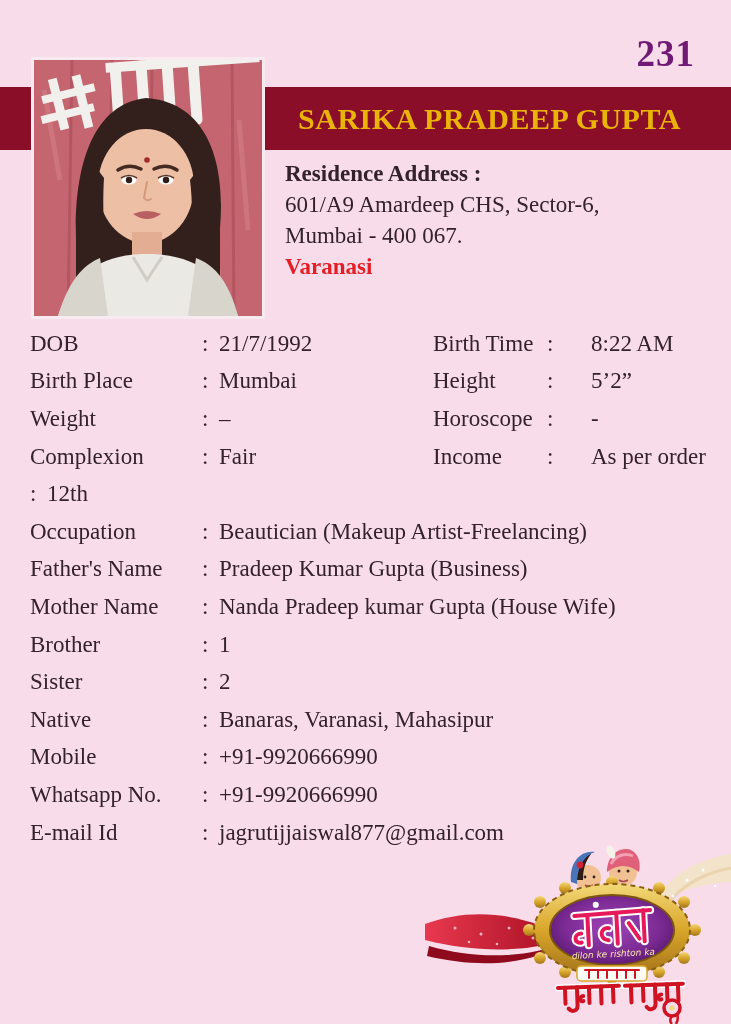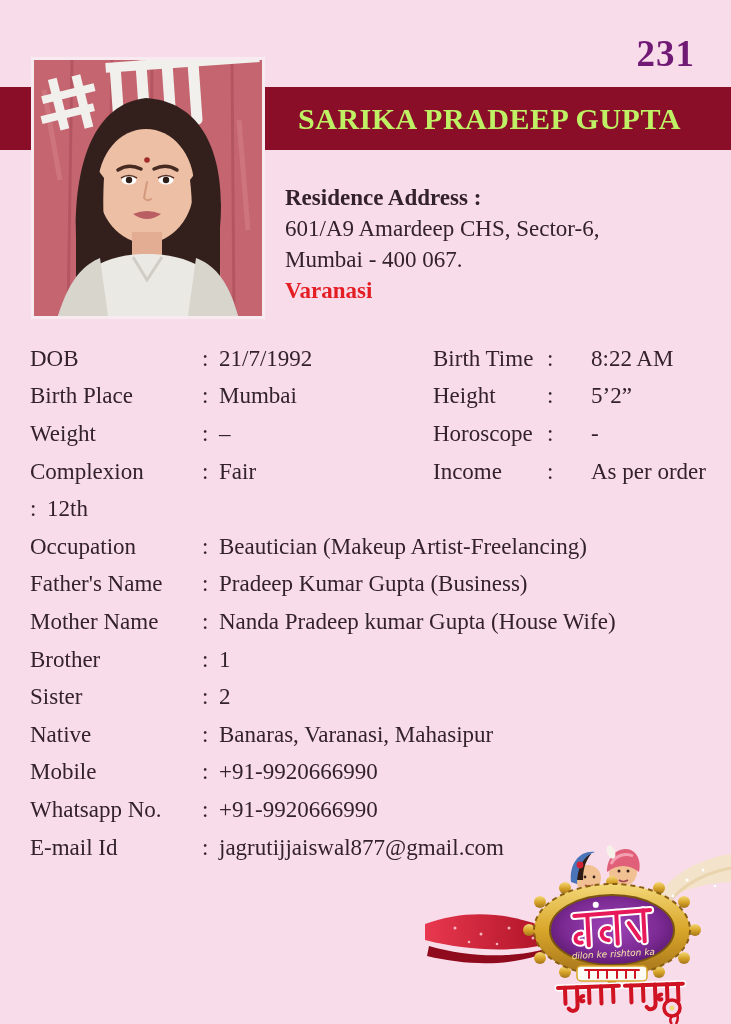--- a/index.html
+++ b/index.html
@@ -17,39 +17,39 @@
     letter-spacing:1px;
   }
   .banner{
     position:absolute; top:87px; left:0;
     width:731px; height:63px;
     background:#8a0e28;
   }
   .banner-title{
     position:absolute; left:262px; right:14px; top:0; height:63px;
     display:flex; align-items:center; justify-content:center;
-    color:#bef264; font-size:30px; font-weight:bold; letter-spacing:0.5px;
+    color:#eab308; font-size:30px; font-weight:bold; letter-spacing:0.5px;
     white-space:nowrap;
   }
   .photo-frame{
     position:absolute; left:31px; top:57px;
     width:234px; height:262px;
     border:3px solid #f7eaf0;
     background:#c4656f;
     z-index:2;
   }
   .photo-frame svg{ display:block; }
   .address{
     position:absolute; left:285px; top:158px; width:440px;
     font-size:23px; line-height:31px;
   }
-  .address-heading{ font-weight:bold;margin-top:24px; }
+  .address-heading{ font-weight:bold; }
   .marital{ color:#e41e25; font-weight:bold; }
   .details{
-    position:absolute; left:30px; top:340px; width:695px;
+    position:absolute; left:30px; top:325px; width:695px;
   }
   .row{
     display:flex; align-items:center;
     height:37.6px; font-size:23px; white-space:nowrap;
   }
   .lbl{ width:172px; flex:none; }
   .c1 { width:17px;  flex:none; }
   .val{ flex:1; min-width:0; }
   .row.two .val{ flex:0 0 214px; }
   .lbl2{ width:114px; flex:none; }

